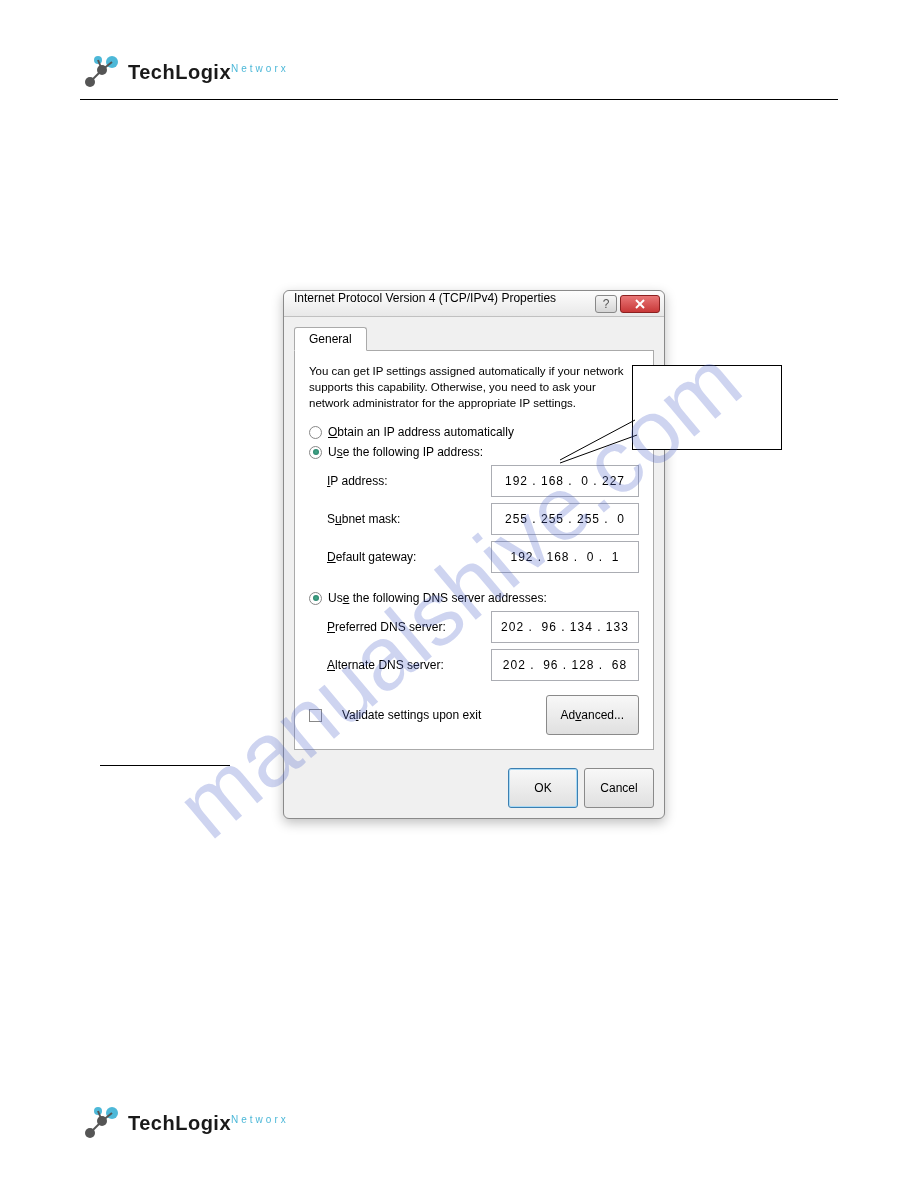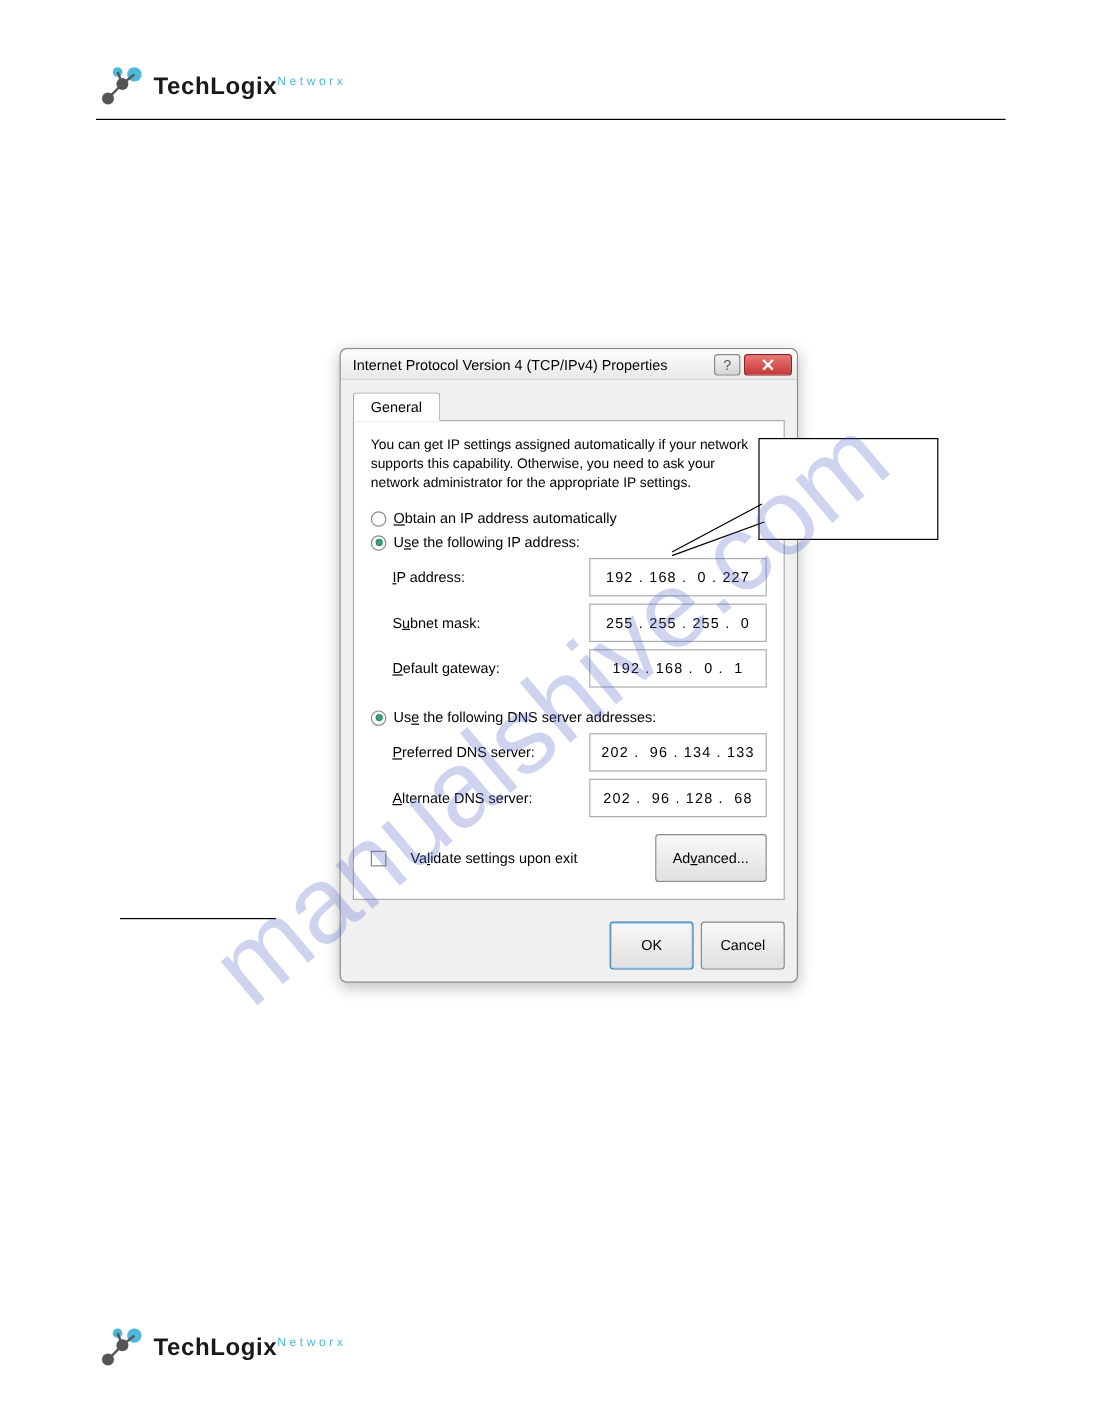--- a/index.html
+++ b/index.html
@@ -87,21 +87,20 @@
       border: 1px solid #8a8a8a;
       border-radius: 6px;
       box-shadow: 0 4px 12px rgba(0,0,0,0.25);
     }
     .title-bar {
       height: 26px;
       background: linear-gradient(to bottom, #fdfdfd, #e8e8e8);
       border-bottom: 1px solid #c0c0c0;
       border-radius: 6px 6px 0 0;
       display: flex;
-      align-items: center;
       padding: 0 4px 0 10px;
       font-size: 12px;
     }
     .title-text {
       flex: 1;
       color: #000;
     }
     .title-buttons {
       display: flex;
       gap: 3px;

